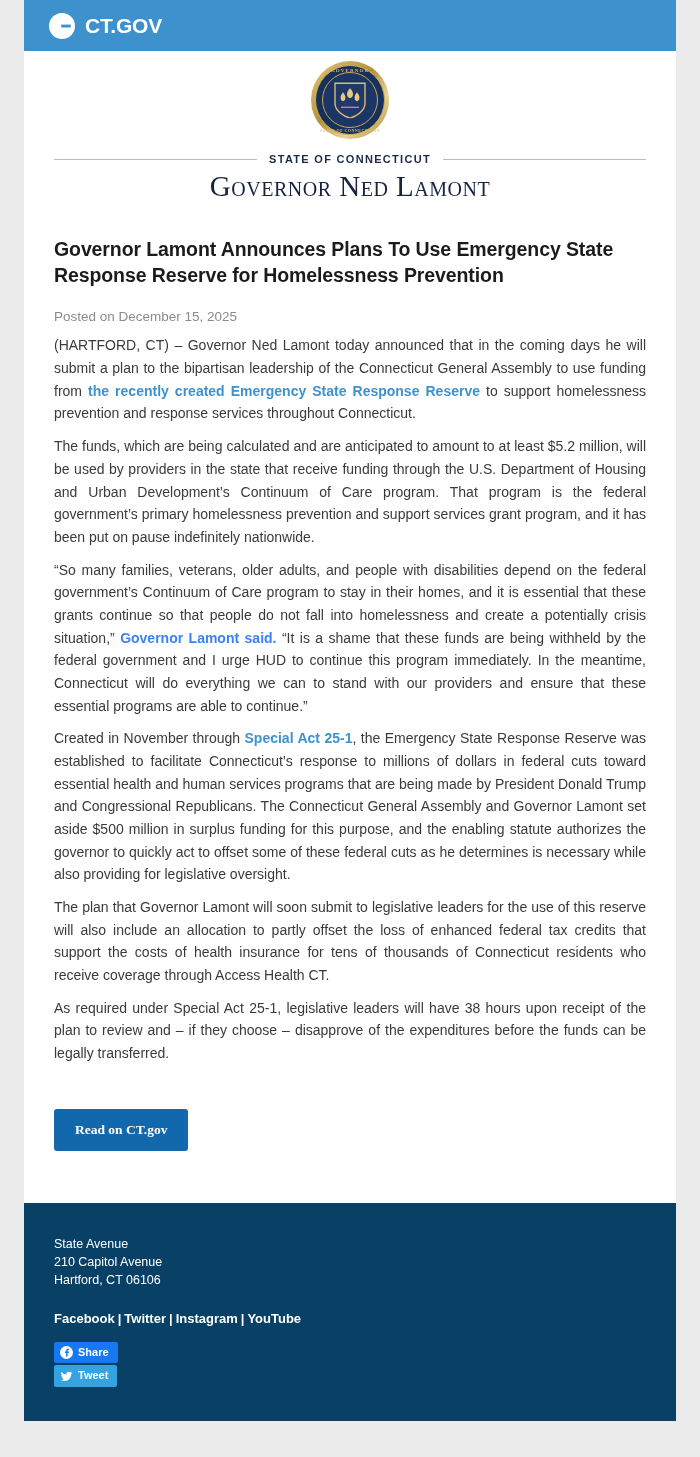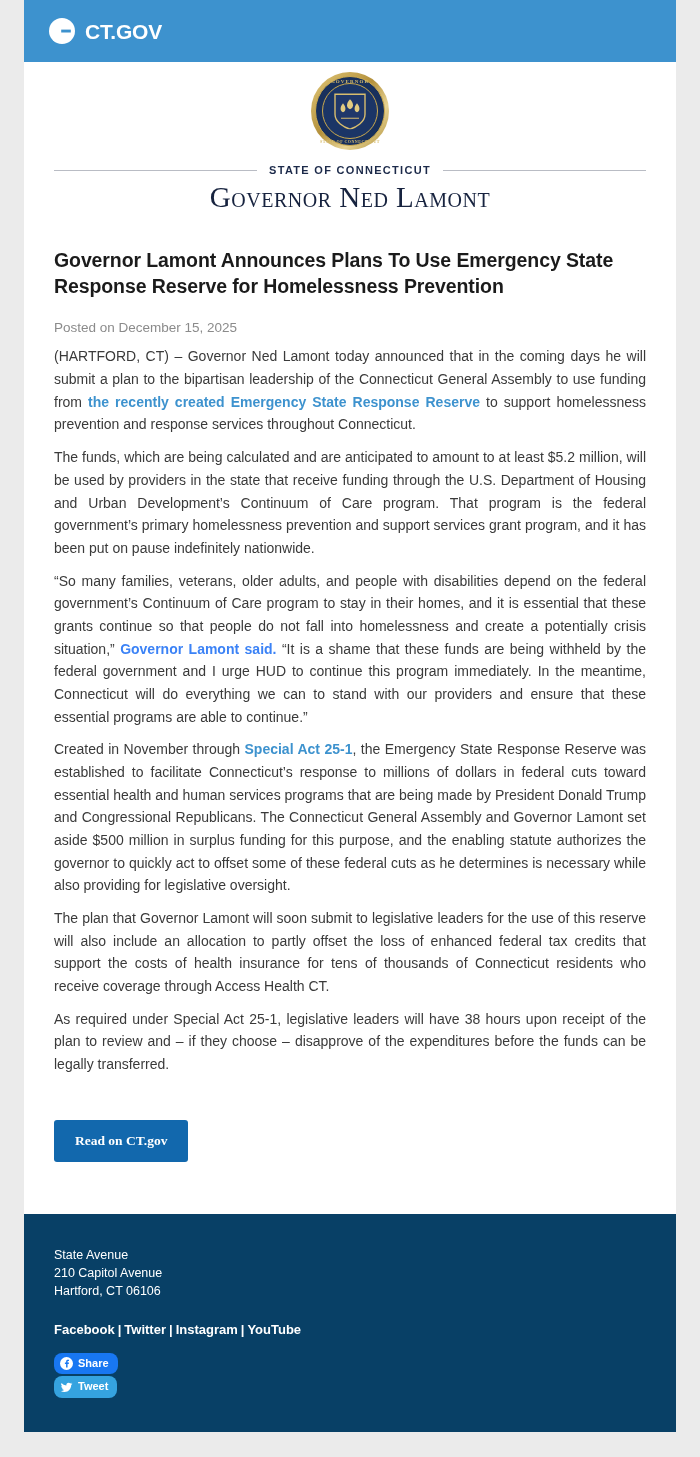--- a/index.html
+++ b/index.html
@@ -15,21 +15,21 @@
   }
   .email-wrap {
     width: 652px;
     margin: 0 auto;
     padding-top: 0;
   }
 
   
   .header-bar {
     background: #3d92ce;
-    height: 62px;
+    height: 51px;
     display: flex;
     align-items: center;
     padding-left: 24px;
     box-sizing: border-box;
   }
   .brand {
     display: flex;
     align-items: center;
     gap: 9px;
     text-decoration: none;
@@ -219,21 +219,21 @@
     padding: 0 3px;
     font-weight: bold;
   }
   .share-stack {
     margin-top: 16px;
   }
   .share-btn {
     display: inline-flex;
     align-items: center;
     gap: 5px;
-    border-radius: 8px;
+    border-radius: 2px;
     padding: 3px 9px 3px 6px;
     font-size: 11px;
     font-weight: bold;
     color: #ffffff;
     text-decoration: none;
     line-height: 1.4;
   }
   .share-fb { background: #1877f2; }
   .share-tw { background: #35a3e0; margin-top: 2px; }
   .share-icon { width: 13px; height: 13px; display: block; }

